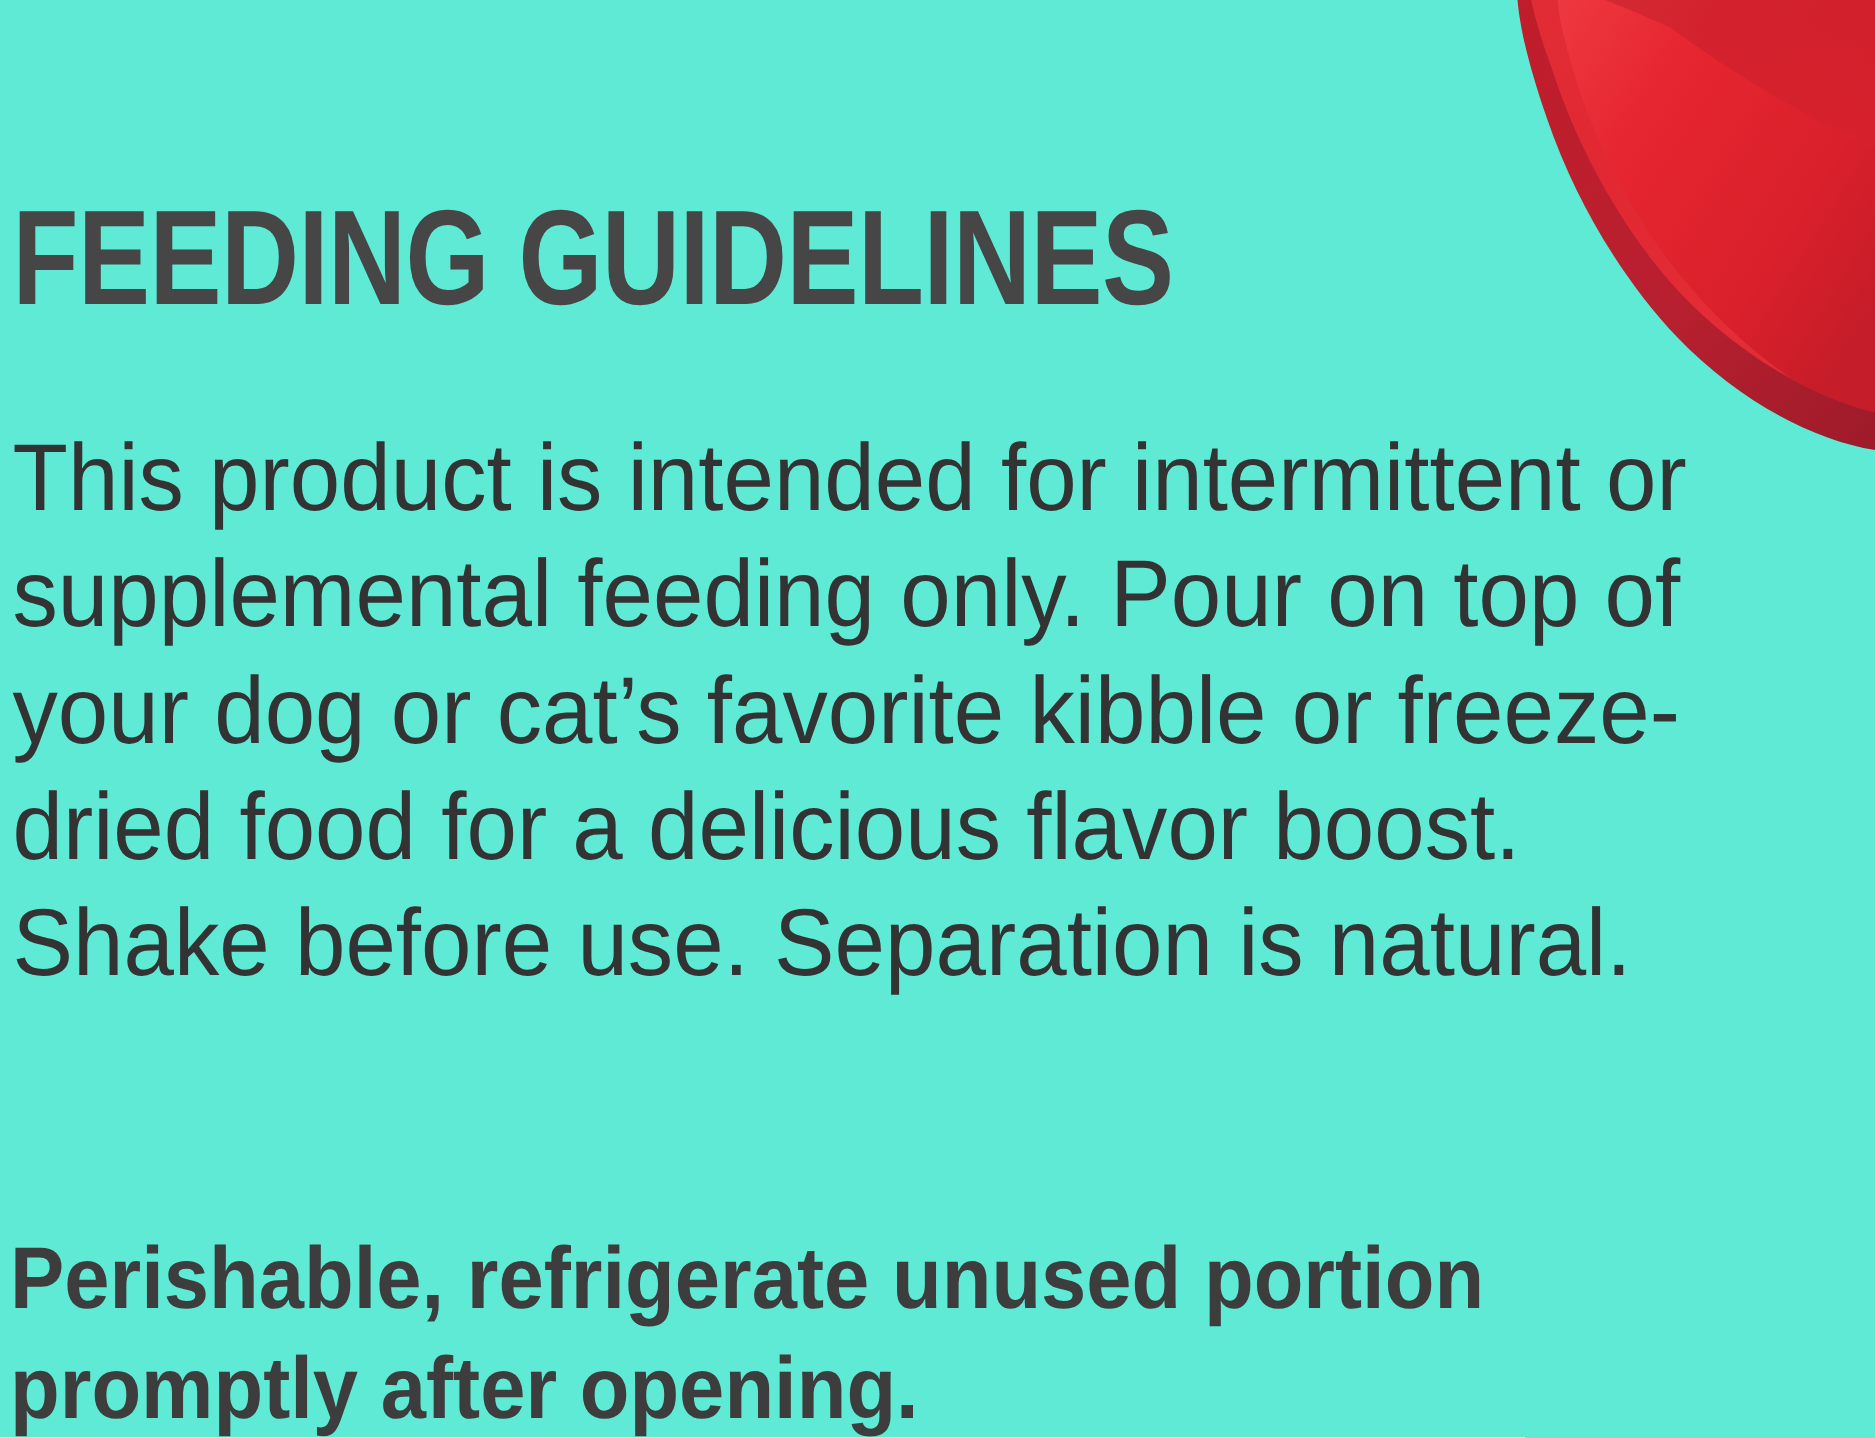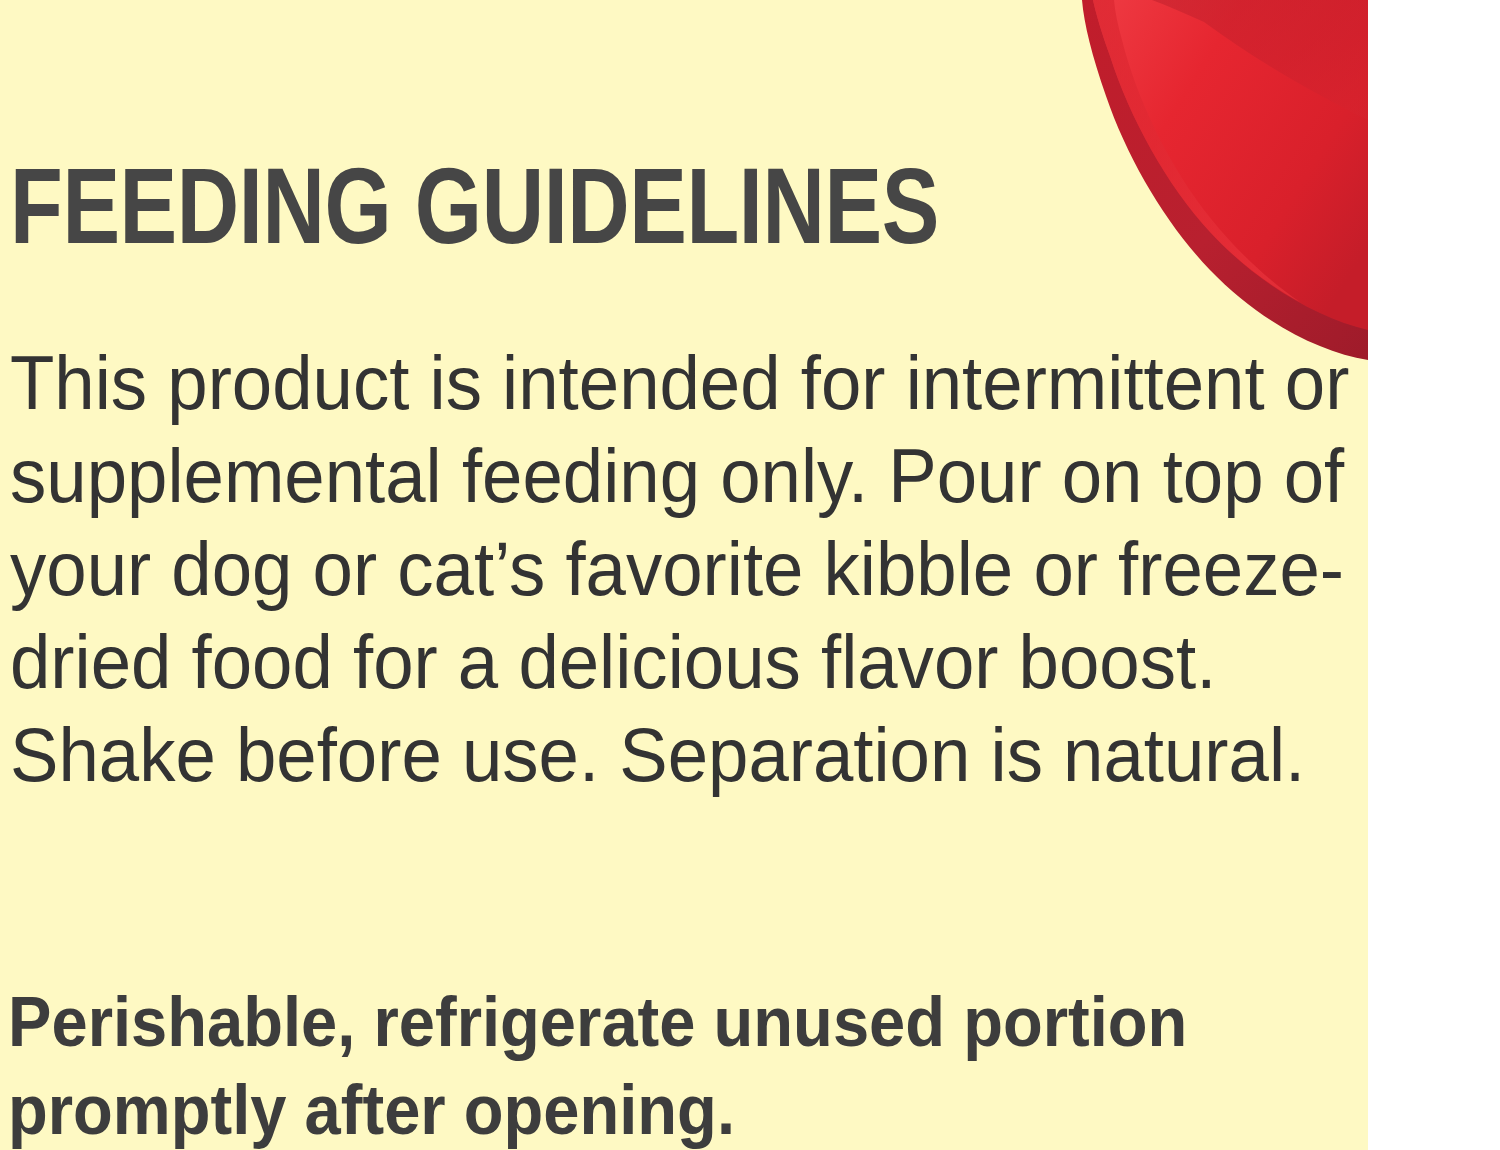--- a/index.html
+++ b/index.html
@@ -7,23 +7,23 @@
     margin: 0;
     padding: 0;
     background: #ffffff;
   }
   body {
     font-family: "Liberation Sans", "DejaVu Sans", sans-serif;
   }
 
   .panel {
     position: relative;
-    width: 1368px;
+    width: 1500px;
     height: 1150px;
-    background: #fef9c3;
+    background: #5eead4;
     overflow: hidden;
   }
 
   
   .swoosh-layer {
     position: absolute;
     top: 0;
     right: 0;
     width: 430px;
     height: 400px;

